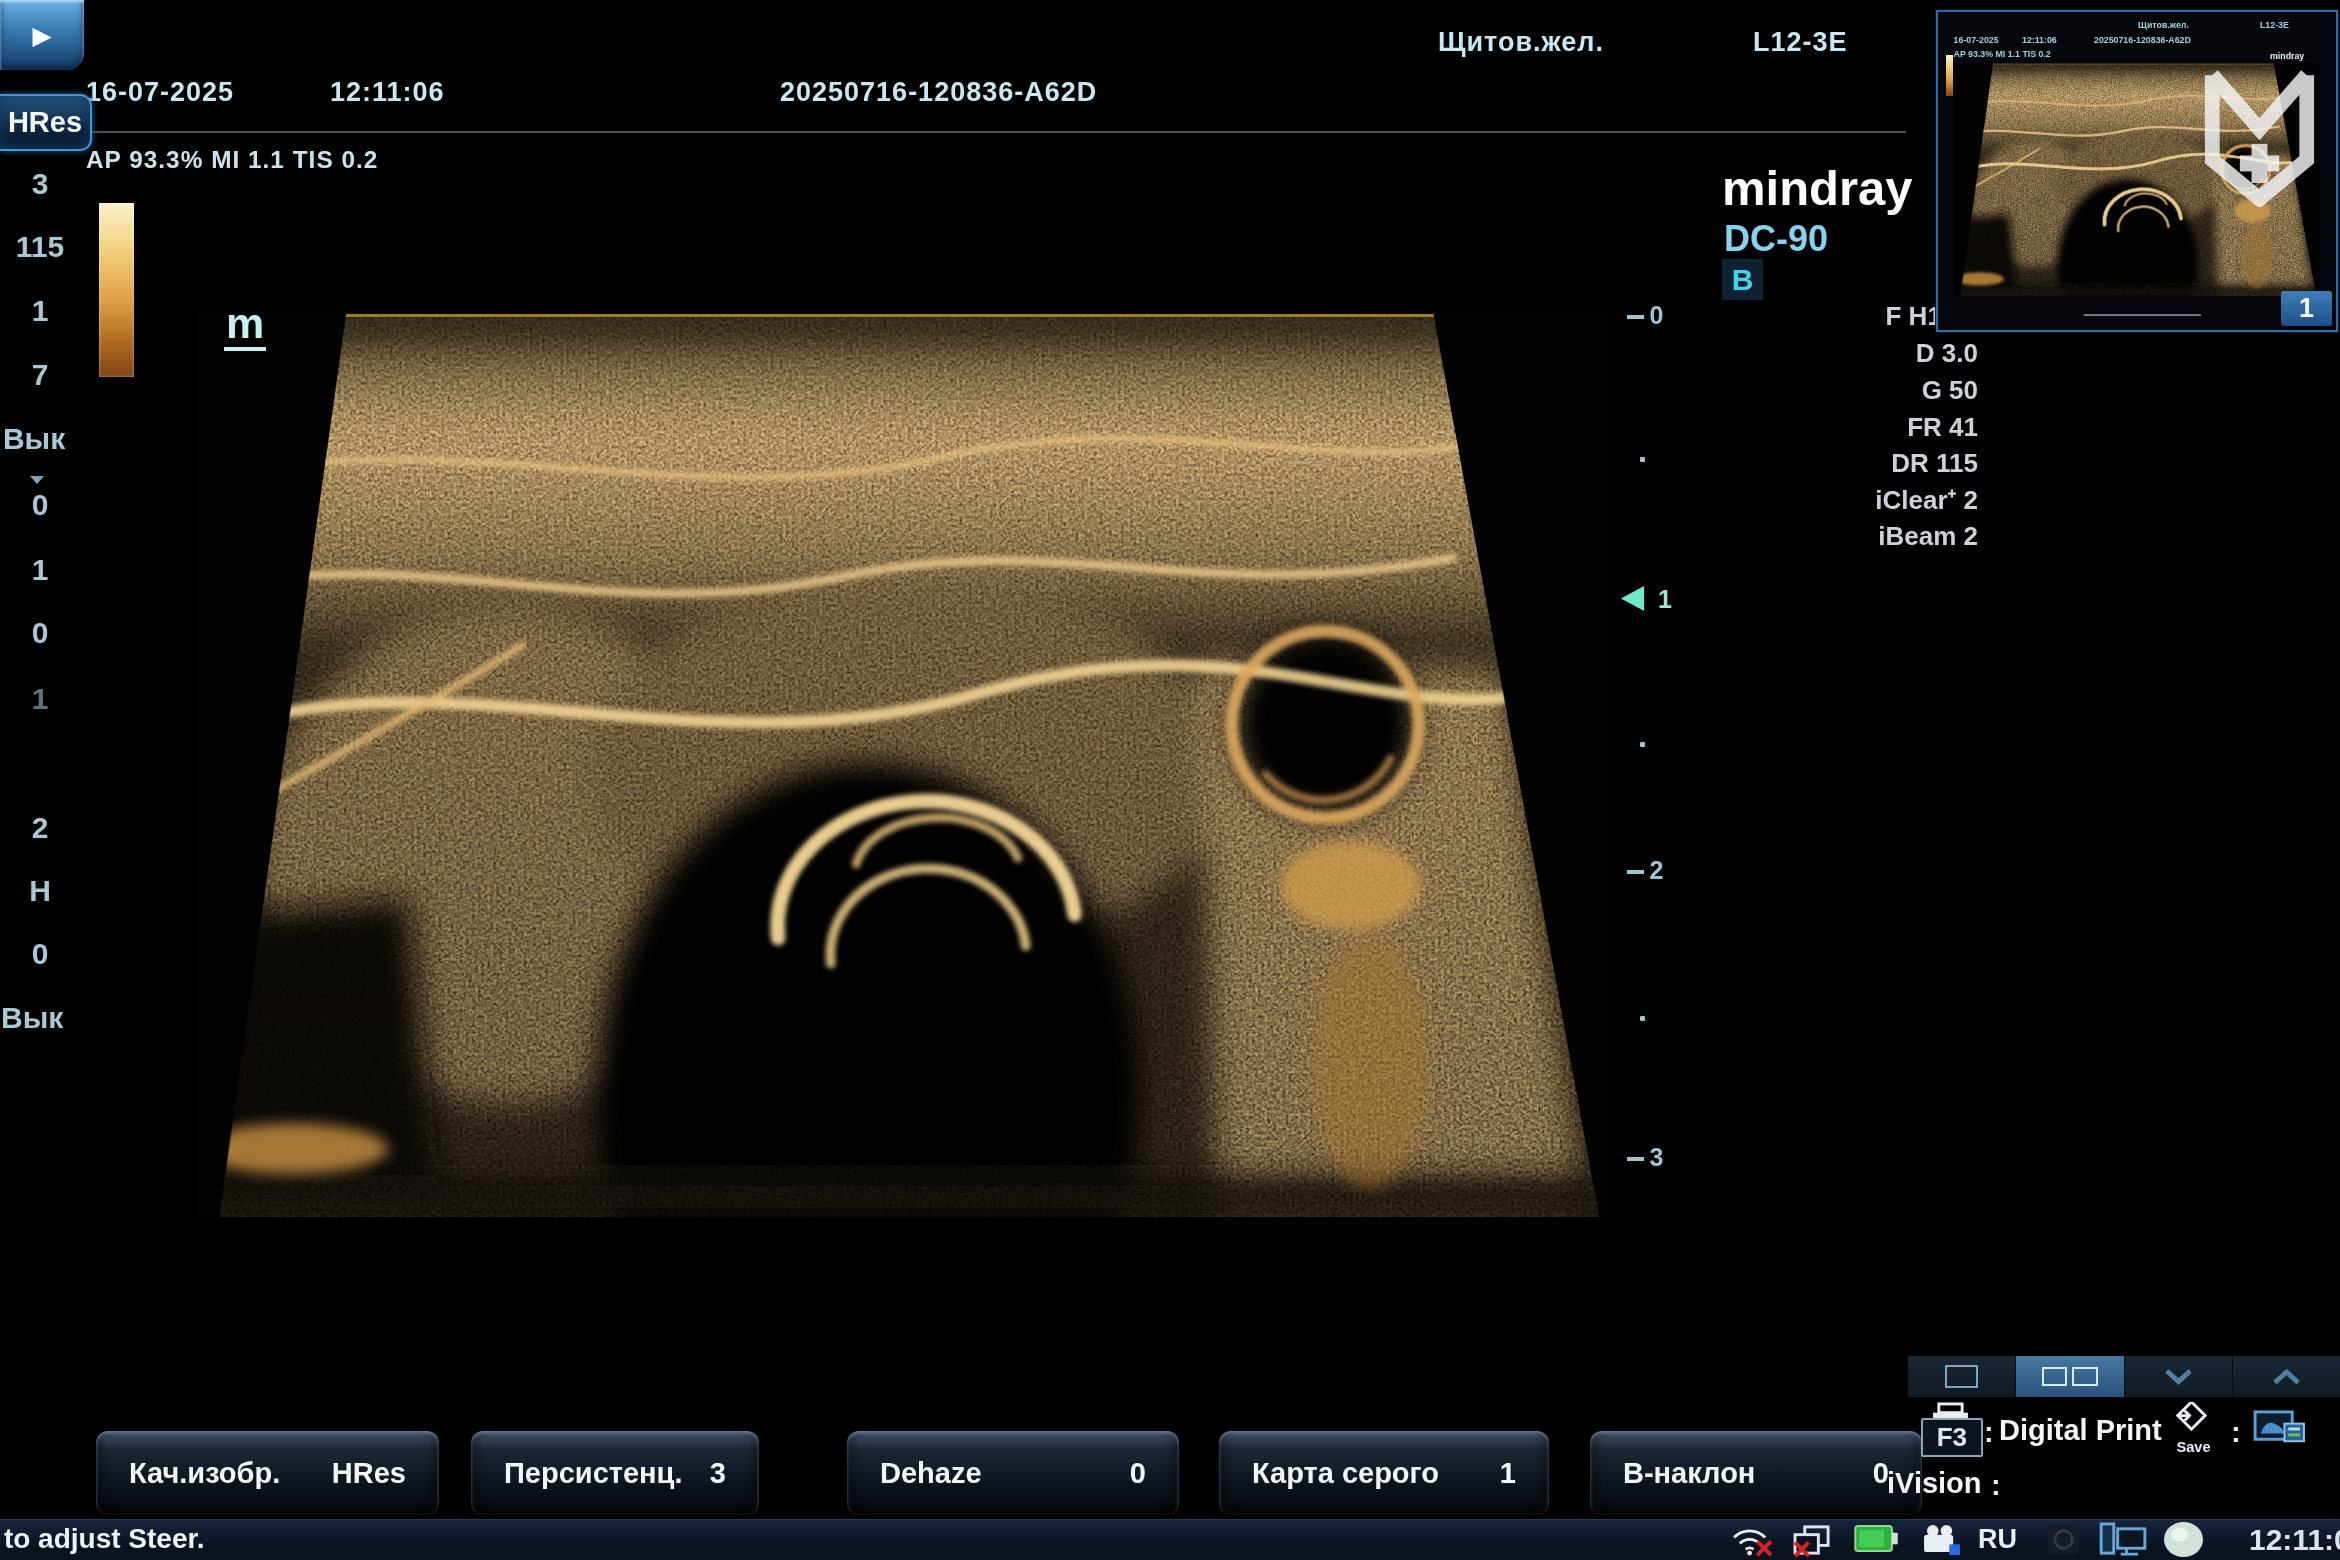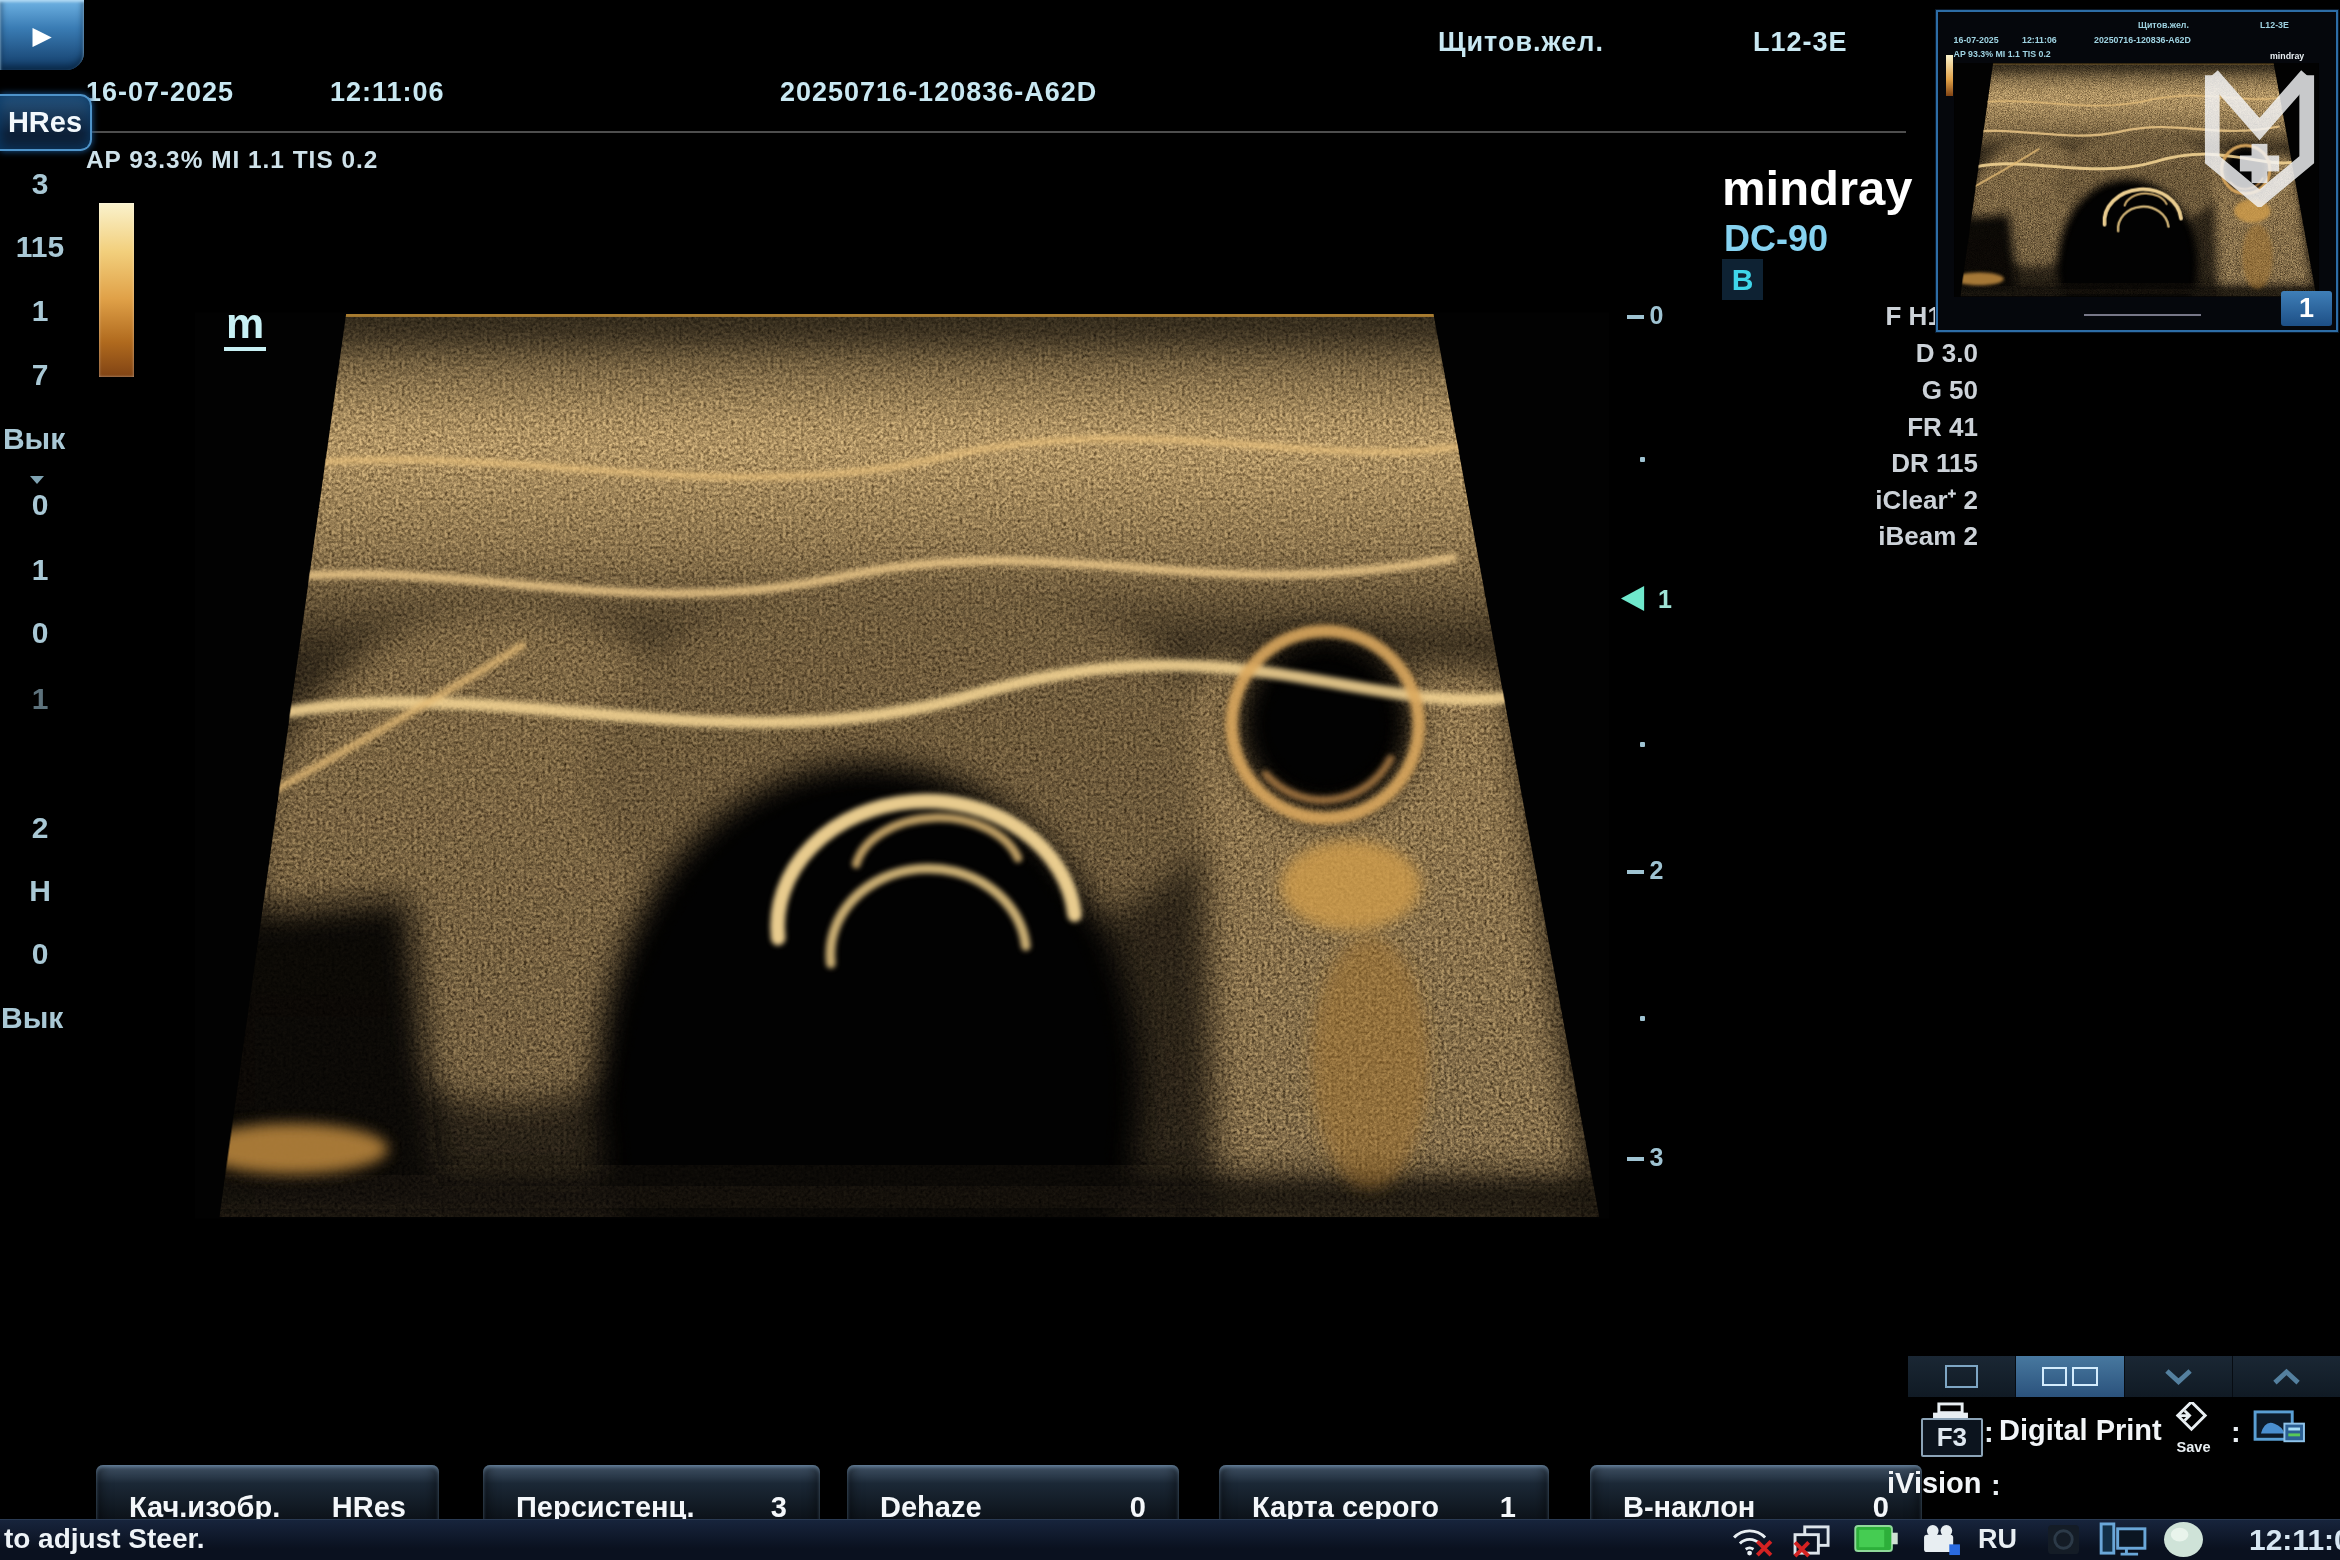--- a/index.html
+++ b/index.html
@@ -44,25 +44,25 @@
   .thumb{left:1936px;top:9.8px;width:398px;height:318px;background:#05070c;
     border:2.9px solid #2d6da6;box-shadow:0 0 0 1px #0a1a2c;}
   .tinytxt{position:absolute;color:#9fd3e2;font-weight:bold;font-size:8.8px;white-space:nowrap;}
   .thumb-cb{position:absolute;left:7.8px;top:43px;width:6.8px;height:41px;
     background:linear-gradient(180deg,#faf2cc,#e0a148 60%,#804314);}
   .thumb-badge{position:absolute;right:3.9px;bottom:3.9px;width:51px;height:35px;border-radius:2.9px;
     background:linear-gradient(180deg,#3f7fb8,#1d4f86);color:#fff;font-size:27px;font-weight:bold;
     display:flex;align-items:center;justify-content:center;}
   .watermark{position:absolute;right:17.6px;top:57px;opacity:.82;}
   
-  .softkey{top:1431px;height:84px;border-radius:7px;
+  .softkey{top:1431px;height:84px;border-radius:12px;
     background:linear-gradient(180deg,#44566a 0%,#1b2836 22%,#0c1219 65%,#0a0f16 100%);
     box-shadow:inset 0 2px 3.9px rgba(150,190,225,.5), inset 0 -7.8px 15.6px rgba(0,0,0,.85), 0 2px 3.9px #000;
     display:flex;align-items:center;justify-content:space-between;padding:16px 33px;box-sizing:border-box;
-    color:#f4f7fa;font-size:29px;font-weight:bold;margin-top:34px;}
+    color:#f4f7fa;font-size:29px;font-weight:bold;}
   
   .tabstrip{left:1908px;top:1356px;width:433px;height:41px;display:flex;background:#0a121b;}
   .tabcell{width:109px;height:41px;display:flex;align-items:center;justify-content:center;
     background:linear-gradient(180deg,#1a2734,#101a24);border-right:1px solid #070c12;}
   .tabcell.active{background:linear-gradient(180deg,#47789f,#2b527c);}
   .sqicon{width:29px;height:19.5px;border:2.9px solid #7ea6c4;}
   .sqicon.sm{width:21.5px;height:15.6px;border-color:#d4ecfc;}
   .fkey-label{color:#f2f5f8;font-size:29px;font-weight:bold;}
   .fkey-colon{color:#e8eef2;font-size:29px;font-weight:bold;}
   .keycap{border:2px solid #8ca4b8;background:#0c141e;color:#dfe8f0;font-size:26px;font-weight:bold;
@@ -241,21 +241,21 @@
     </svg>
     <div class="thumb-badge">
       <span>1</span>
     </div>
   </div>
 
   <div class="abs softkey" style="left:96px;width:343px">
     <span>Кач.изобр.</span>
     <span>HRes</span>
   </div>
-  <div class="abs softkey" style="left:483px;width:337px">
+  <div class="abs softkey" style="left:471px;width:288px">
     <span>Персистенц.</span>
     <span>3</span>
   </div>
   <div class="abs softkey" style="left:847px;width:332px">
     <span>Dehaze</span>
     <span>0</span>
   </div>
   <div class="abs softkey" style="left:1219px;width:330px">
     <span>Карта серого</span>
     <span>1</span>

